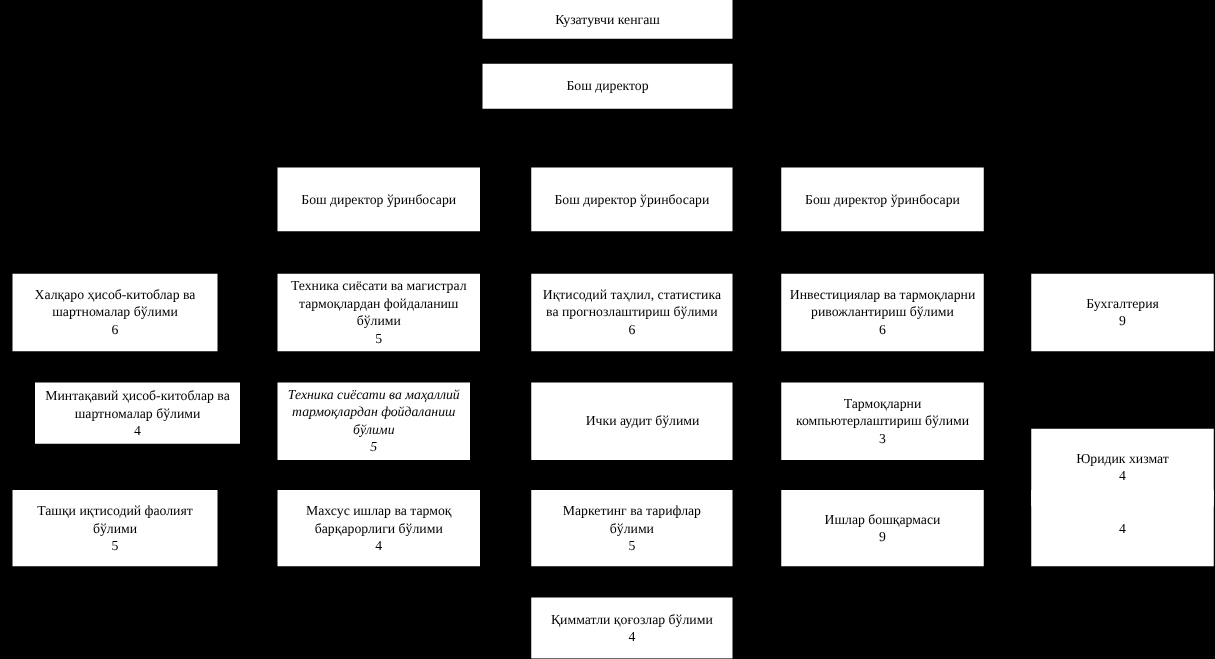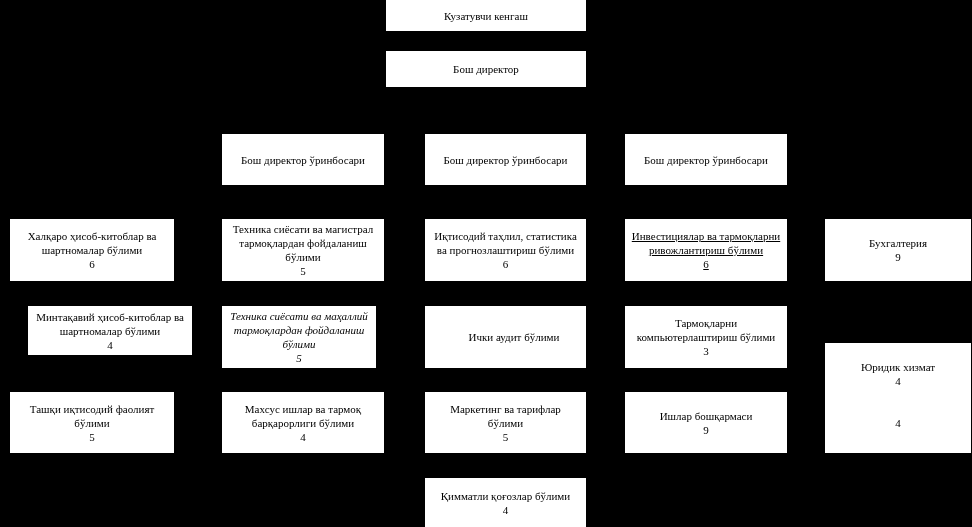--- a/index.html
+++ b/index.html
@@ -74,21 +74,21 @@
       <span class="box-title">Техника сиёсати ва магистрал
 тармоқлардан фойдаланиш
 бўлими</span>
       <span class="box-count">5</span>
     </div>
     <div class="org-box" style="left: 425px; top: 219px; width: 161px; height: 62px; background: rgb(255, 255, 255); color: rgb(0, 0, 0);">
       <span class="box-title">Иқтисодий таҳлил, статистика
 ва прогнозлаштириш бўлими</span>
       <span class="box-count">6</span>
     </div>
-    <div class="org-box" style="left: 625px; top: 219px; width: 162px; height: 62px; background: rgb(255, 255, 255); color: rgb(0, 0, 0); text-decoration: underline;">
+    <div class="org-box" style="left: 625px; top: 219px; width: 162px; height: 62px; background: rgb(255, 255, 255); color: rgb(0, 0, 0);">
       <span class="box-title">Инвестициялар ва тармоқларни
 ривожлантириш бўлими</span>
       <span class="box-count">6</span>
     </div>
     <div class="org-box" style="left: 825px; top: 219px; width: 146px; height: 62px; background: rgb(255, 255, 255); color: rgb(0, 0, 0);">
       <span class="box-title">Бухгалтерия</span>
       <span class="box-count">9</span>
     </div>
     <div class="org-box" style="left: 28px; top: 306px; width: 164px; height: 49px; background: rgb(255, 255, 255); color: rgb(0, 0, 0);">
       <span class="box-title">Минтақавий ҳисоб-китоблар ва

